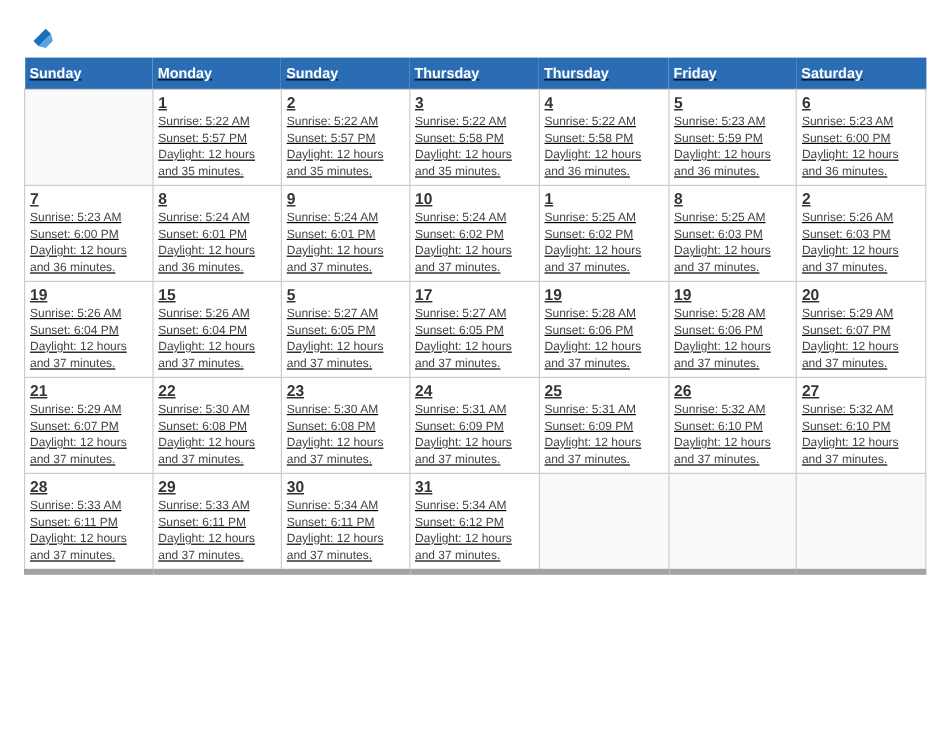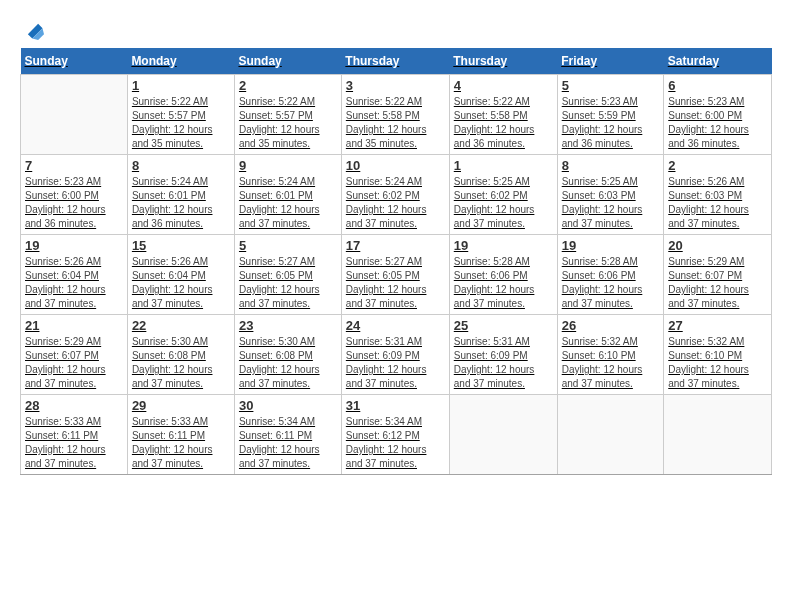--- a/index.html
+++ b/index.html
@@ -82,21 +82,21 @@
     }
     .day-info {
       color: #444;
       font-size: 10px;
       line-height: 1.4;
     }
     .empty-cell {
       background: #f9f9f9;
     }
     tr:last-child td {
-      border-bottom: 1px solid #a3a3a3;
+      border-bottom: 5px solid #a3a3a3;
     }
   </style>
 </head>
 <body>
 
 <div class="container">
   <div class="header-area">
     <div class="logo">
       <div style="display:flex;flex-direction:column;align-items:flex-start;">
         <div style="display:flex;align-items:center;">

